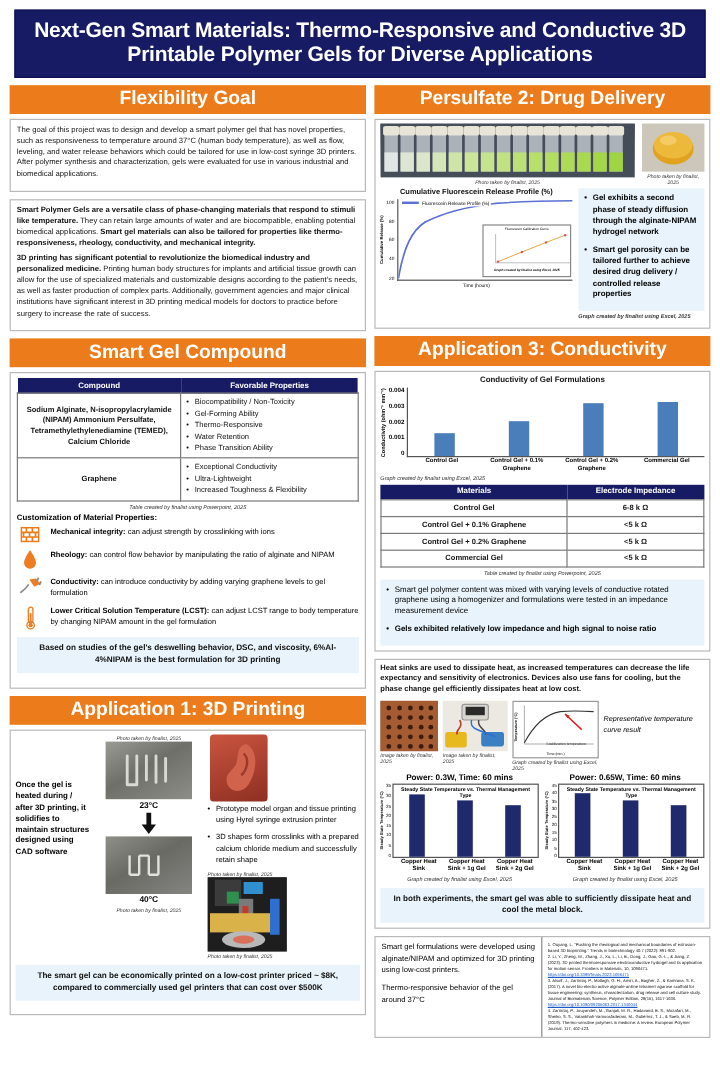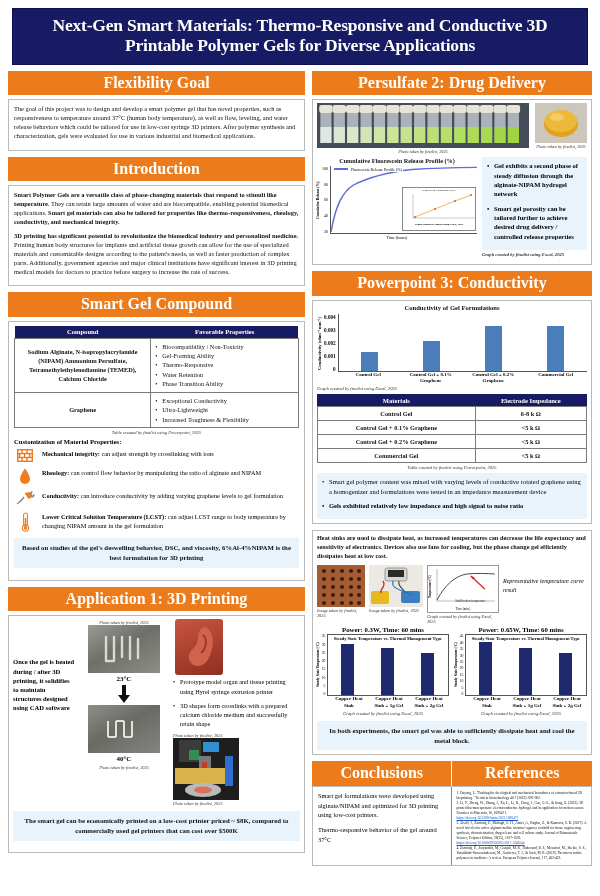--- a/index.html
+++ b/index.html
@@ -2,21 +2,21 @@
 <html><head>
 <meta charset="utf-8">
 <style>
   * { box-sizing: border-box; margin:0; padding:0; }
   body {
     width:600px; height:896px;
     background:#ffffff;
     font-family:"Liberation Sans", sans-serif;
     overflow:hidden;
   }
-  .poster { position:relative; width:600px; height:764px; padding:6px 8px 4px;font-family:Liberation Serif, serif; }
+  .poster { position:relative; width:600px; height:764px; padding:6px 8px 4px; }
 
   
   .title-bar{
     background:#161b63; color:#fff; text-align:center;
     padding:6px 10px 8px; margin:2px 4px 6px;
     font-weight:bold; font-size:17.5px; line-height:1.16;
     letter-spacing:-0.2px;
     border:1px solid #0d1150;
   }
 
@@ -122,21 +122,20 @@
 
   <div class="cols">
 
     <div class="col-left">
 
       <div class="sec-head">Flexibility Goal</div>
       <div class="panel">
         <p class="body">The goal of this project was to design and develop a smart polymer gel that has novel properties, such as responsiveness to temperature around 37°C (human body temperature), as well as flow, leveling, and water release behaviors which could be tailored for use in low-cost syringe 3D printers. After polymer synthesis and characterization, gels were evaluated for use in various industrial and biomedical applications.</p>
       </div>
 
-      <div class="sec-head">Introduction</div>
       <div class="panel">
         <p class="body">
           <b>Smart Polymer Gels are a versatile class of phase-changing materials that respond to stimuli like temperature.</b><span> They can retain large amounts of water and are biocompatible, enabling potential biomedical applications. </span><b>Smart gel materials can also be tailored for properties like thermo-responsiveness, rheology, conductivity, and mechanical integrity.</b>
         </p>
         <p class="body">
           <b>3D printing has significant potential to revolutionize the biomedical industry and personalized medicine.</b><span> Printing human body structures for implants and artificial tissue growth can allow for the use of specialized materials and customizable designs according to the patient's needs, as well as faster production of complex parts. Additionally, government agencies and major clinical institutions have significant interest in 3D printing medical models for doctors to practice before surgery to increase the rate of success.</span>
         </p>
       </div>
 
       <div class="sec-head">Smart Gel Compound</div>
@@ -420,21 +419,21 @@
               <ul>
                 <li>Gel exhibits a second phase of steady diffusion through the alginate-NIPAM hydrogel network</li>
                 <li>Smart gel porosity can be tailored further to achieve desired drug delivery / controlled release properties</li>
               </ul>
             </div>
             <div class="credit left" style="font-weight:bold">Graph created by finalist using Excel, 2025</div>
           </div>
         </div>
       </div>
 
-      <div class="sec-head">Powerpoint 3: Conductivity</div>
+      <div class="sec-head">Application 3: Conductivity</div>
       <div class="panel tight">
         <div>
           <div class="chart-title" style="font-size:6.6px">Conductivity of Gel Formulations</div>
           <div style="display:flex;gap:2px;margin-top:2px">
             <div class="axis-y-lab" style="height:58px;font-size:4.6px">Conductivity (ohm⁻¹ mm⁻¹)</div>
             <div style="display:flex;flex-direction:column;justify-content:space-between;height:58px;font-size:5.2px;font-weight:bold;align-items:flex-end;">
               <span>0.004</span>
               <span>0.003</span>
               <span>0.002</span>
               <span>0.001</span>
@@ -636,24 +635,20 @@
               <span style="width:34px">Copper Heat Sink + 1g Gel</span>
               <span style="width:34px">Copper Heat Sink + 2g Gel</span>
             </div>
             <div class="credit">Graph created by finalist using Excel, 2025</div>
           </div>
         </div>
 
         <div class="callout" style="margin:2px 0 0">In both experiments, the smart gel was able to sufficiently dissipate heat and cool the metal block.</div>
       </div>
 
-      <div style="display:flex;gap:0">
-        <div class="sec-head" style="flex:1;margin-right:1px;margin-bottom:0">Conclusions</div>
-        <div class="sec-head" style="flex:1;margin-bottom:0">References</div>
-      </div>
       <div class="cr">
         <div class="cr-col">
           <div class="concl">
             <p>Smart gel formulations were developed using alginate/NIPAM and optimized for 3D printing using low-cost printers.</p>
             <p>Thermo-responsive behavior of the gel around 37°C</p>
 
           </div>
         </div>
         <div class="cr-col refs">
           <div class="refs-txt">

